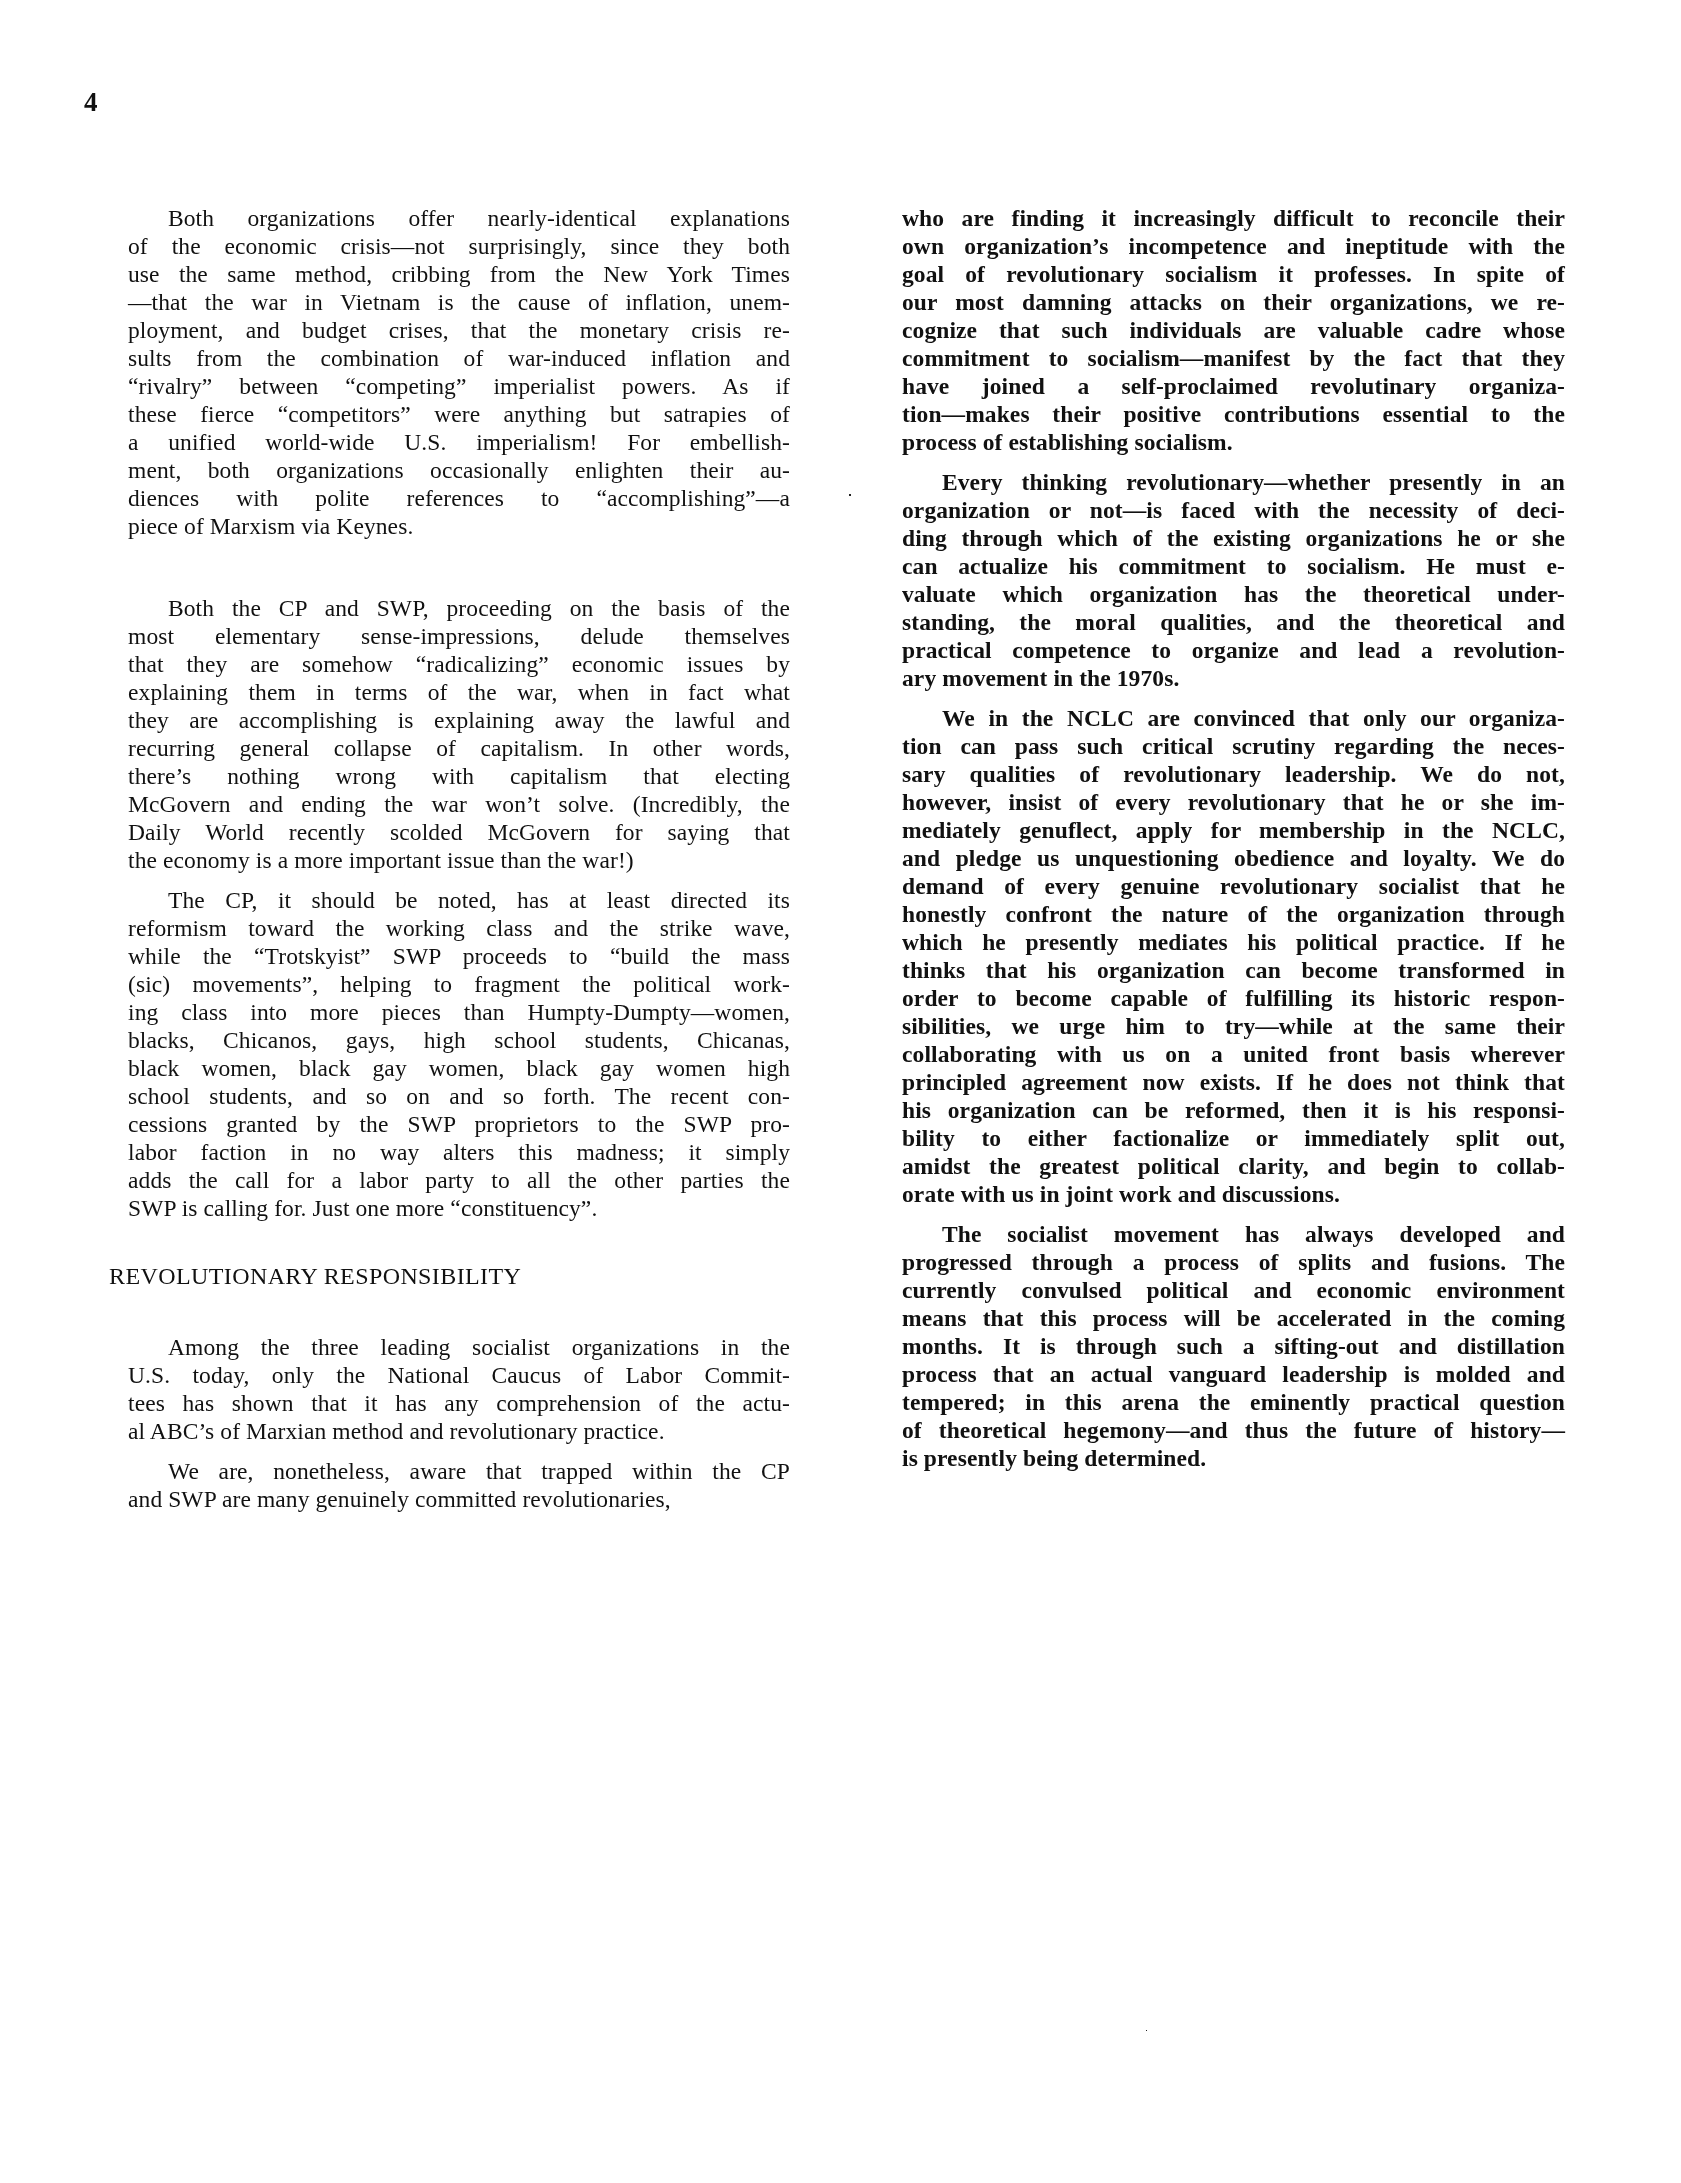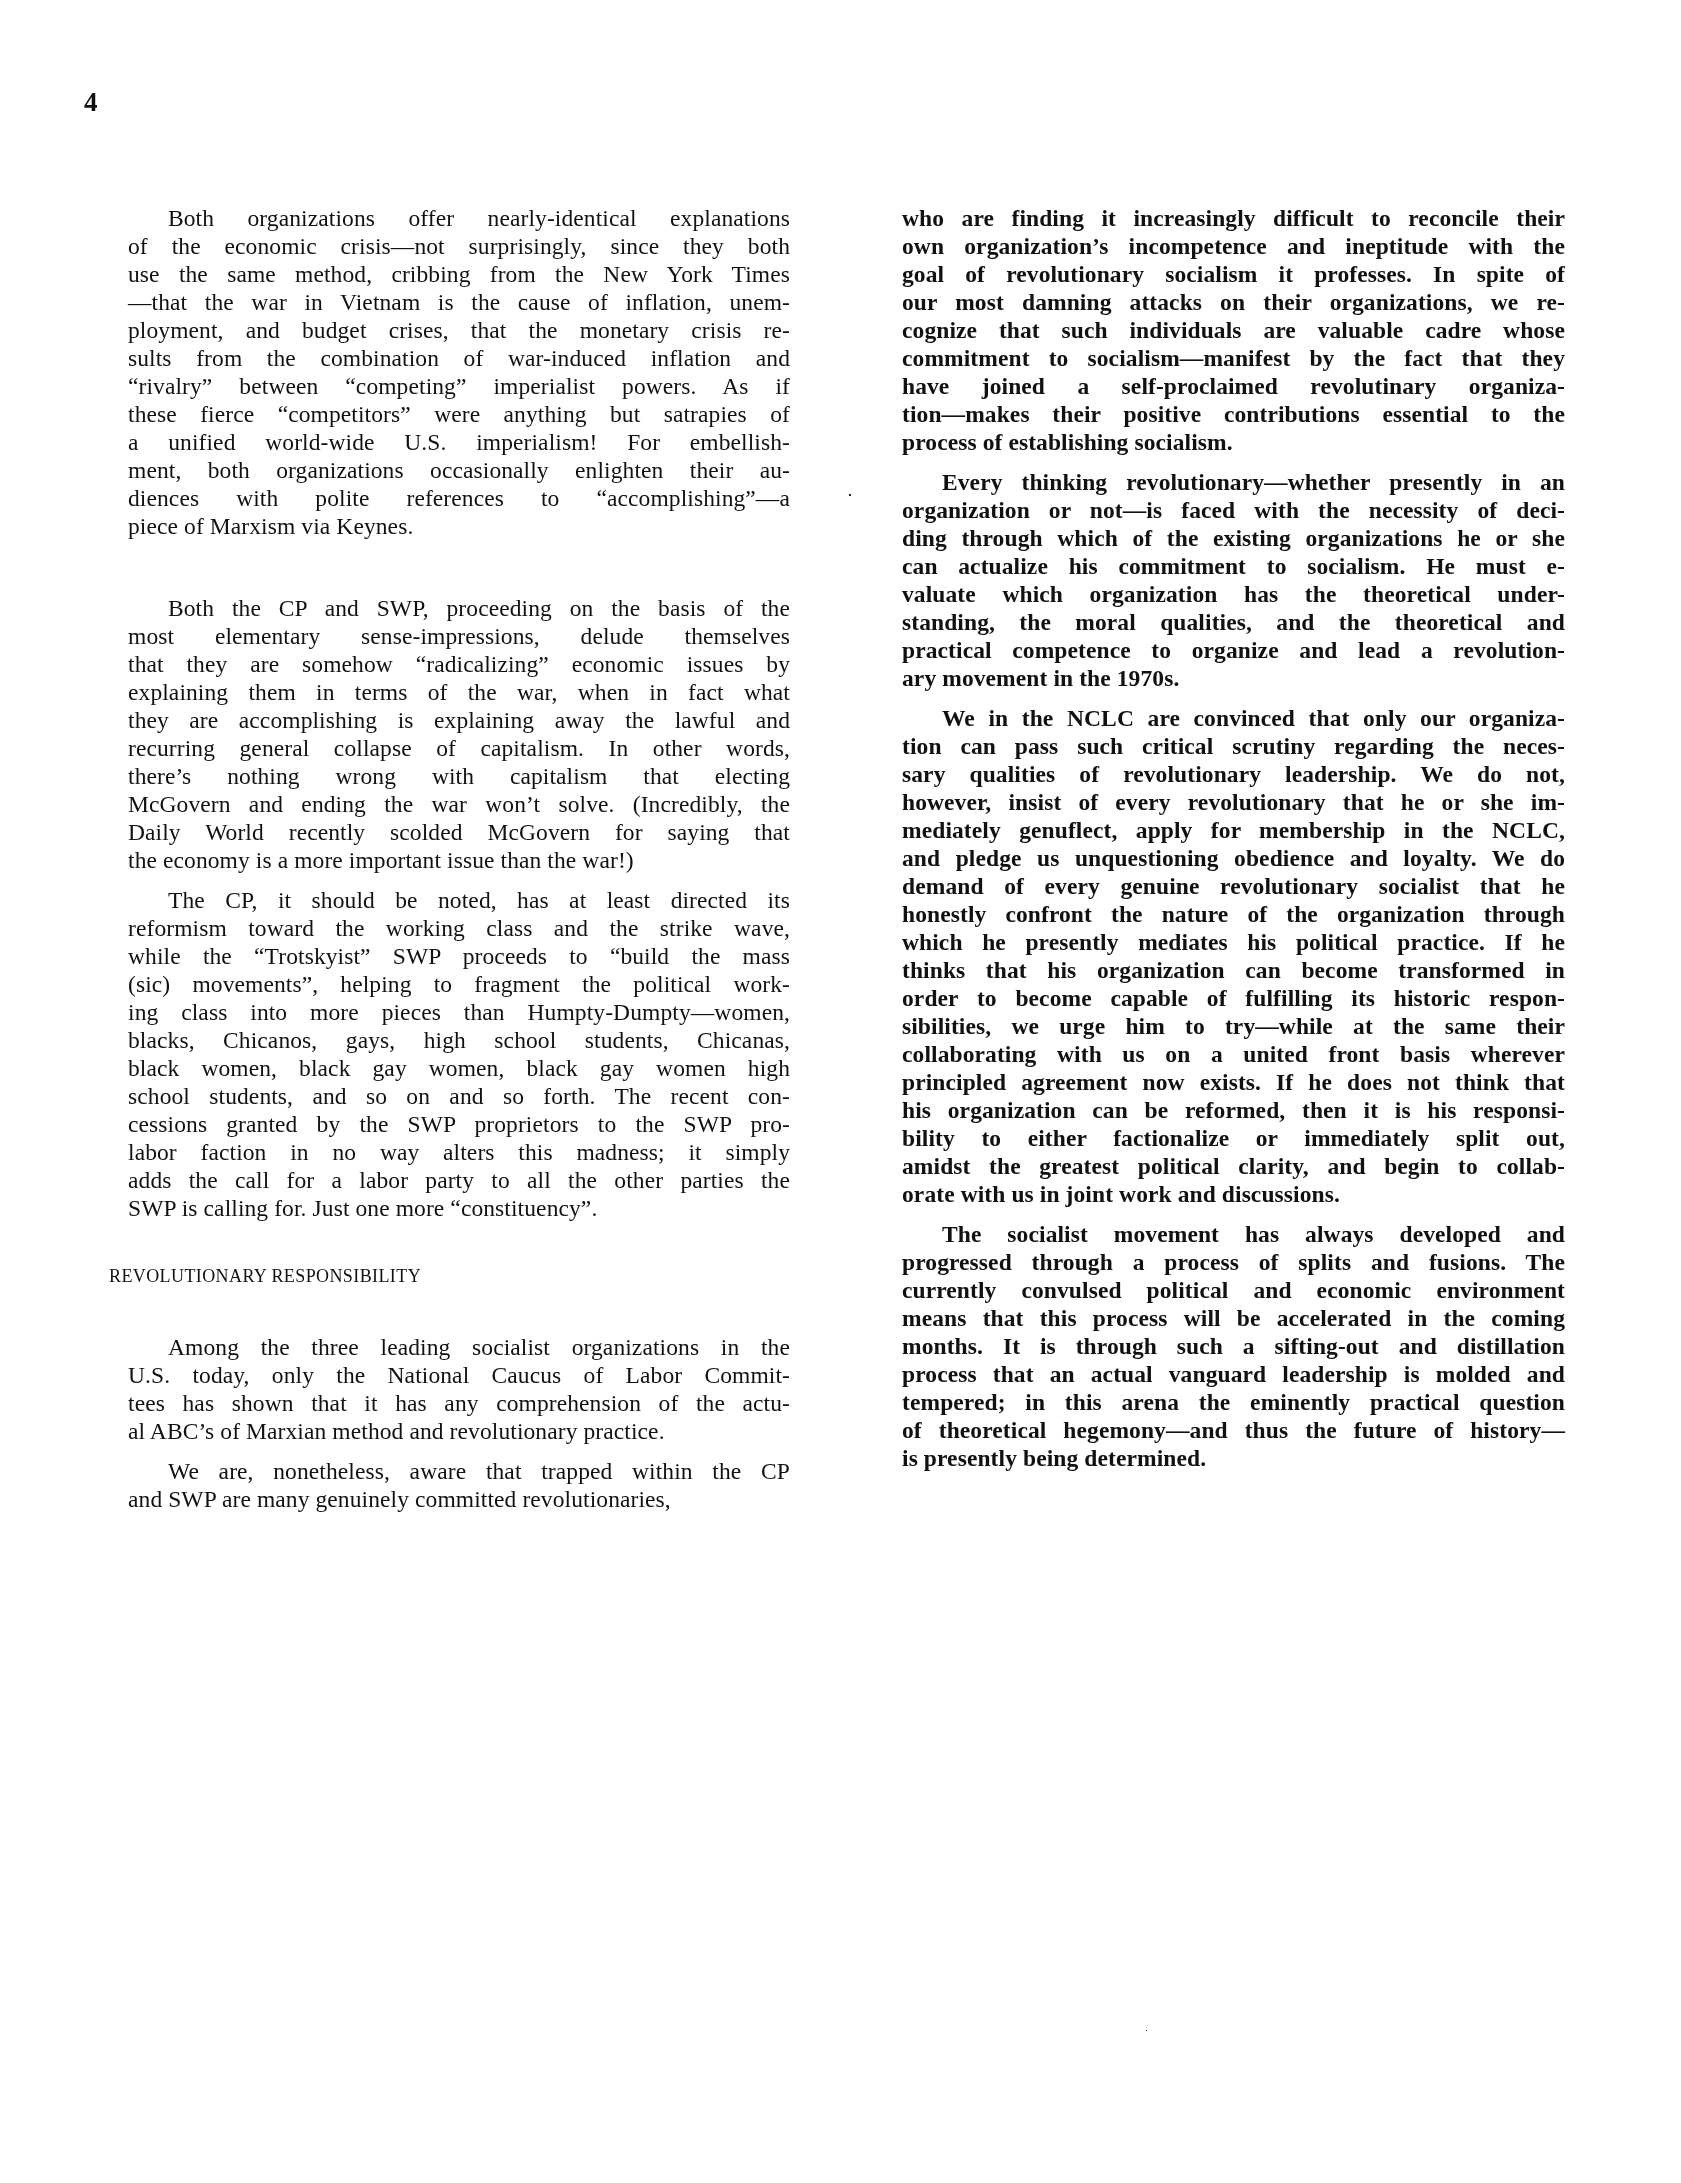--- a/index.html
+++ b/index.html
@@ -8,21 +8,21 @@
   .page-number { position: absolute; left: 84px; top: 87px; font-size: 27px; font-weight: bold; line-height: 31px; }
   .col { position: absolute; top: 192px; }
   .col-left { left: 116px; width: 686px; }
   .col-right { left: 890px; width: 687px; font-weight: bold; }
   .para { margin: 12px; }
   .line { display: block; height: 28px; line-height: 28px; font-size: 23.5px; white-space: nowrap; text-align: justify; text-align-last: justify; letter-spacing: 0.1px; }
   .line.last { text-align: left; text-align-last: left; }
   .line.indent { padding-left: 40px; }
   .gap-1 { height: 29.5px; }
   .gap-2 { height: 28px; }
-  .heading { display: block; font-size: 18px; height: 28px; line-height: 28px; letter-spacing: 0.4px; margin-left: -7px; }
+  .heading { display: block; font-size: 24px; height: 28px; line-height: 28px; letter-spacing: 0.4px; margin-left: -7px; }
   .gap-3 { height: 31px; }
   .speck { position: absolute; width: 2.1px; height: 2.1px; background: #222; }
 </style>
 </head>
 <body>
 
 <div class="page">
 
   <div class="page-number">4</div>
 

